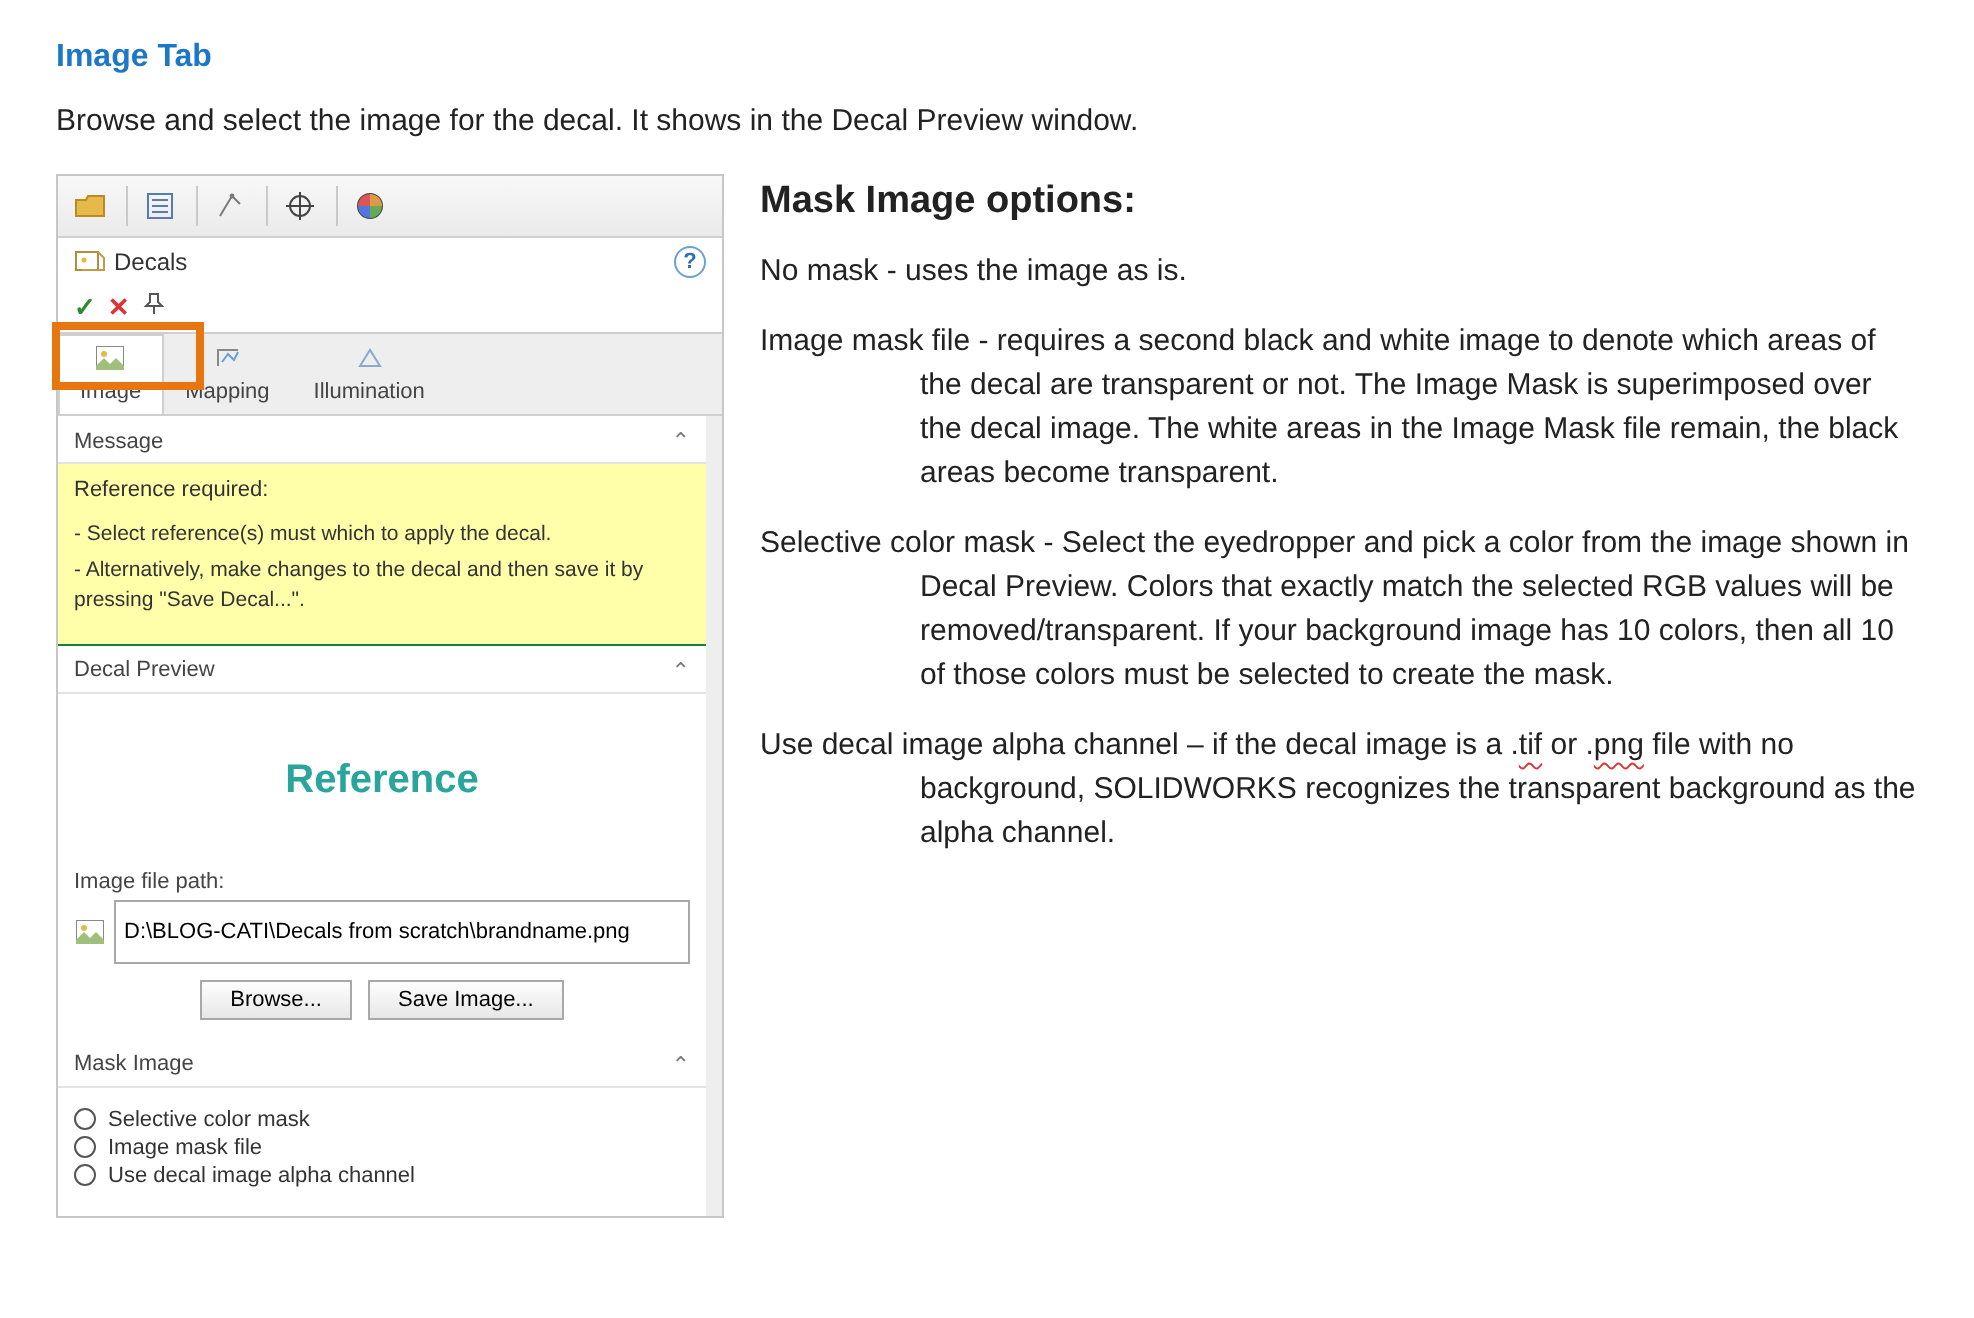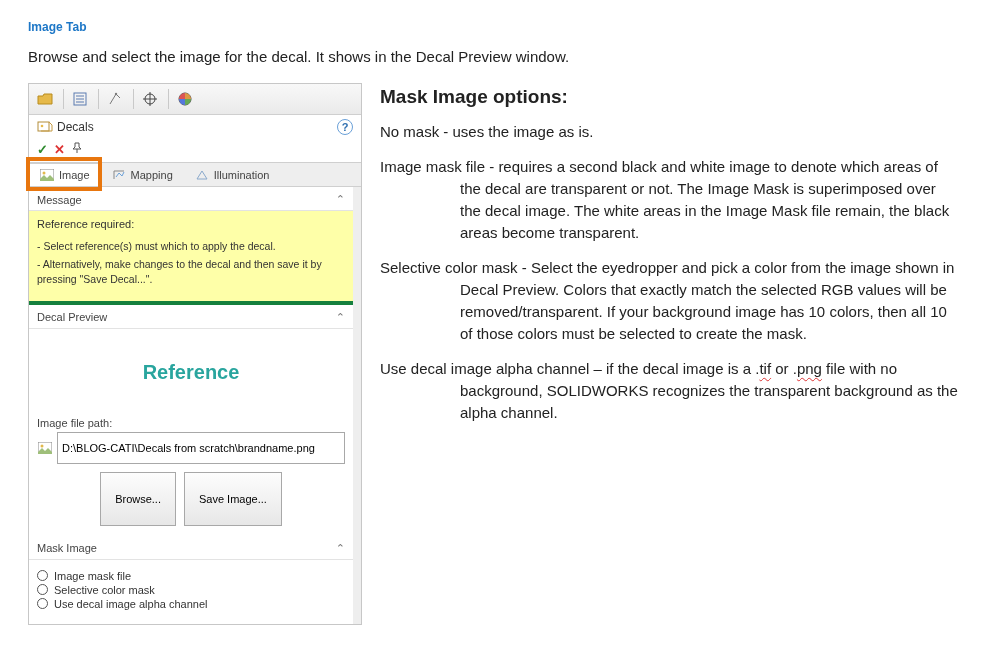--- a/index.html
+++ b/index.html
@@ -6,21 +6,21 @@
   body {
     margin: 0;
     padding: 20px 28px;
     font-family: "Trebuchet MS", Verdana, Tahoma, sans-serif;
     font-size: 14px;
     color: #222;
     width: 987px;
     background: #fff;
   }
   .title {
-    font-size: 12px;
+    font-size: 16px;
     font-weight: bold;
     color: #1d77c7;
     margin: 0 0 14px 0;
   }
   .intro {
     font-size: 15px;
     margin: 6px 0 18px 0;
   }
   .columns {
     display: flex;
@@ -74,20 +74,21 @@
     border-bottom:1px solid #cfcfcf;
   }
   .subtab {
     display:flex; align-items:center; gap:5px;
     padding:5px 10px;
     font-size:11px;
     border:1px solid transparent;
     border-bottom:none;
     background:#eee;
     color:#444;
+    flex-direction:column;
   }
   .subtab.active {
     background:#fff;
     border-color:#cfcfcf;
   }
   .highlight-box {
     position:absolute;
     border:4px solid #e8760e;
   }
   .subtabs-wrap { position:relative; }
@@ -97,21 +98,21 @@
     padding:6px 8px 4px;
     background:#fff;
     border-bottom:1px solid #e3e3e3;
     font-size:11px;
     color:#444;
   }
   .section-body { padding:6px 8px 10px; background:#fff; }
   .message-body {
     background:#feffa8;
     padding:6px 8px 10px;
-    border-bottom:4px solid #15803d;
+    border-bottom:1px solid #15803d;
     color:#333;
     line-height:1.45;
   }
   .message-body .ref { font-size:11px; margin-bottom:6px; }
   .message-body .bul { font-size:10.5px; margin:3px 0;}
   .preview-box {
     width: 170px; height: 68px;
     margin: 4px auto 10px;
     background:#fff;
     display:flex; align-items:center; justify-content:center;
@@ -121,21 +122,21 @@
   }
   .field-lbl { font-size:11px; color:#444; margin:4px 0 3px; }
   .path-row { display:flex; align-items:center; gap:4px; }
   .path-row input {
     flex:1; height:32px; font-size:11px; padding:1px 4px;
     border:1px solid #a8a8a8; background:#fff;
   }
   .path-icon { width:16px; height:16px; display:inline-flex; align-items:center; justify-content:center; }
   .btn-row { display:flex; gap:8px; justify-content:center; margin-top:8px; }
   .win-btn {
-    font-size:11px; padding:20px 14px;
+    font-size:11px; padding:3px 14px;
     background:linear-gradient(#fdfdfd,#e7e7e7);
     border:1px solid #a8a8a8;
   }
   .radio-list { padding:2px 0; }
   .radio-row { display:flex; align-items:center; gap:6px; font-size:11px; margin:2px 0;}
   .radio {
     width:11px; height:11px; border:1px solid #555; border-radius:50%;
     display:inline-flex; align-items:center; justify-content:center;
     background:#fff;
   }
@@ -304,25 +305,25 @@
         </div>
 
         <div class="section-hdr">
           <span>Mask Image</span>
           <span class="chevron">⌃</span>
         </div>
         <div class="section-body">
           <div class="radio-list">
             <div class="radio-row">
               <span class="radio"></span>
-              <span>Image mask file</span>
+              <span>Selective color mask</span>
             </div>
             <div class="radio-row">
               <span class="radio"></span>
-              <span>Selective color mask</span>
+              <span>Image mask file</span>
             </div>
             <div class="radio-row">
               <span class="radio"></span>
               <span>Use decal image alpha channel</span>
             </div>
           </div>
         </div>
       </div>
       <div class="rscroll"></div>
     </div>

